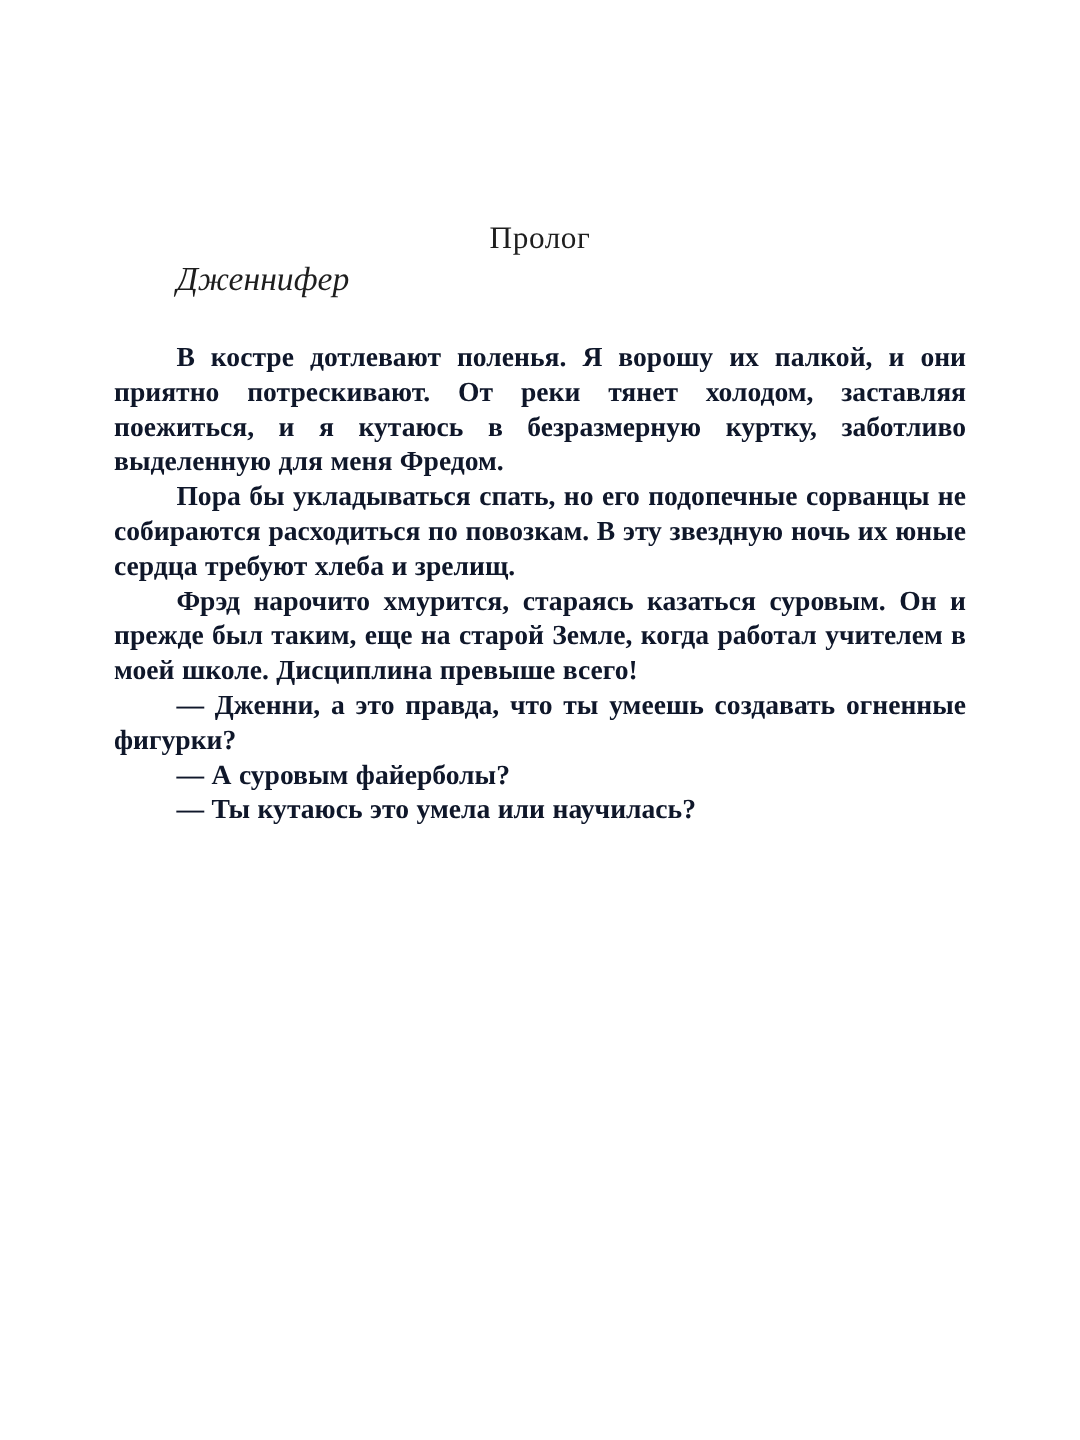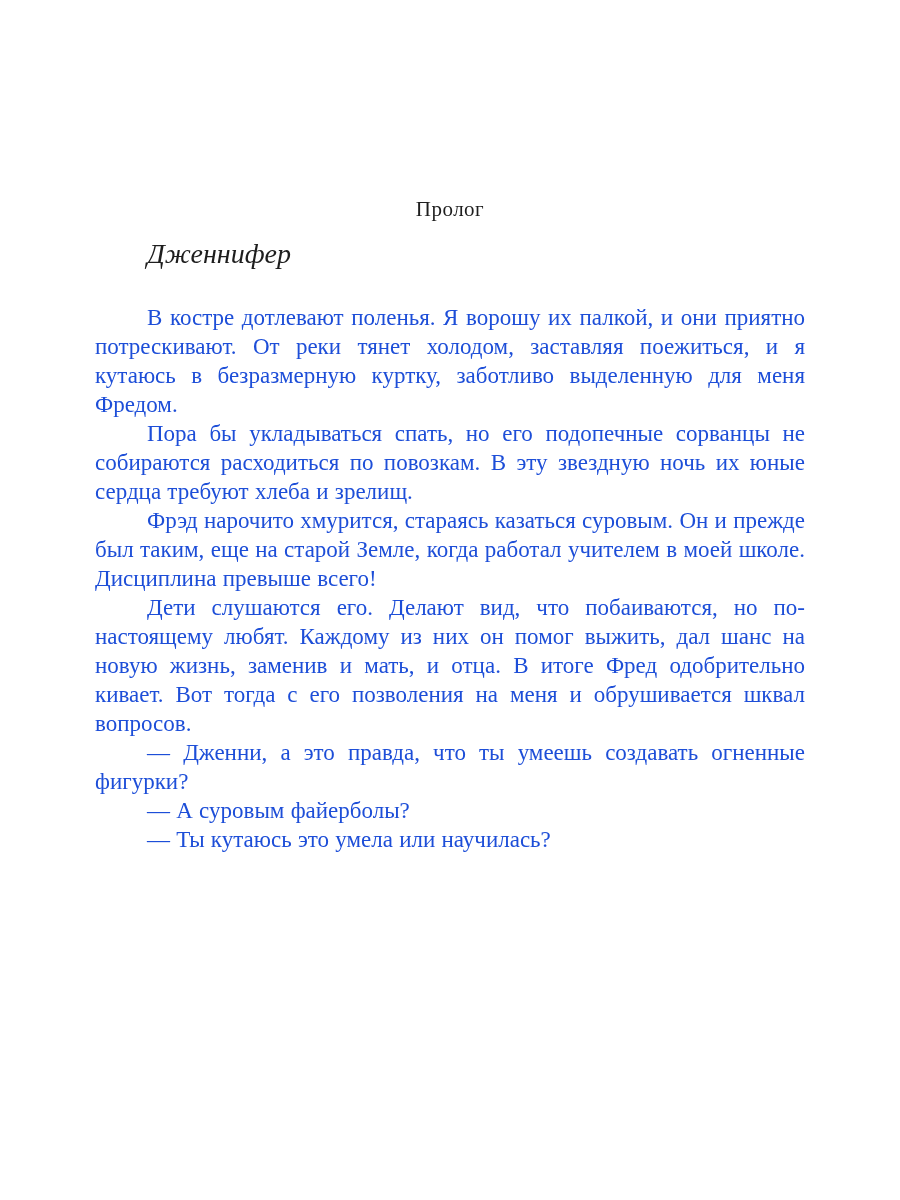--- a/index.html
+++ b/index.html
@@ -12,22 +12,22 @@
     width: 900px;
     height: 1200px;
     background: #ffffff;
     box-sizing: border-box;
     padding: 180px 95px 0 95px;
     font-family: "Liberation Serif", "DejaVu Serif", serif;
     color: #1e1e1e;
     overflow: hidden;
   }
   .chapter-title {
-    margin: 14px;
-    font-size: 21px;
+    margin: 4px;
+    font-size: 26px;
     font-weight: 400;
     line-height: 30px;
     text-align: center;
     letter-spacing: 0.5px;
     color: #1e1e1e;
   }
   .author-line {
     margin: 2px 0 0 0;
     padding-left: 52px;
     font-style: italic;
@@ -38,37 +38,37 @@
   .body-text {
     margin-top: 33px;
   }
   .body-text p {
     margin: 0;
     font-size: 23px;
     line-height: 29px;
     text-align: justify;
     text-indent: 52px;
     word-spacing: 0.5px;
-    color: #1d4ed8;
+    color: #0f172a;
+    font-weight: bold;
   }
   
   .body-text p.continued {
     text-align-last: justify;
   }
 </style>
 </head>
 <body>
 
 <div class="book-page">
   <h1 class="chapter-title">Пролог</h1>
 
   <div class="author-line">Дженнифер</div>
 
   <div class="body-text">
     <p>В костре дотлевают поленья. Я ворошу их палкой, и они приятно потрескивают. От реки тянет холодом, заставляя поежиться, и я кутаюсь в безразмерную куртку, заботливо выделенную для меня Фредом.</p>
     <p>Пора бы укладываться спать, но его подопечные сорванцы не собираются расходиться по повозкам. В эту звездную ночь их юные сердца требуют хлеба и зрелищ.</p>
     <p>Фрэд нарочито хмурится, стараясь казаться суровым. Он и прежде был таким, еще на старой Земле, когда работал учителем в моей школе. Дисциплина превыше всего!</p>
-    <p>Дети слушаются его. Делают вид, что побаиваются, но по-настоящему любят. Каждому из них он помог выжить, дал шанс на новую жизнь, заменив и мать, и отца. В итоге Фред одобрительно кивает. Вот тогда с его позволения на меня и обрушивается шквал вопросов.</p>
     <p>— Дженни, а это правда, что ты умеешь создавать огненные фигурки?</p>
     <p>— А суровым файерболы?</p>
     <p>— Ты кутаюсь это умела или научилась?</p>
   </div>
 </div>
 
 </body></html>

